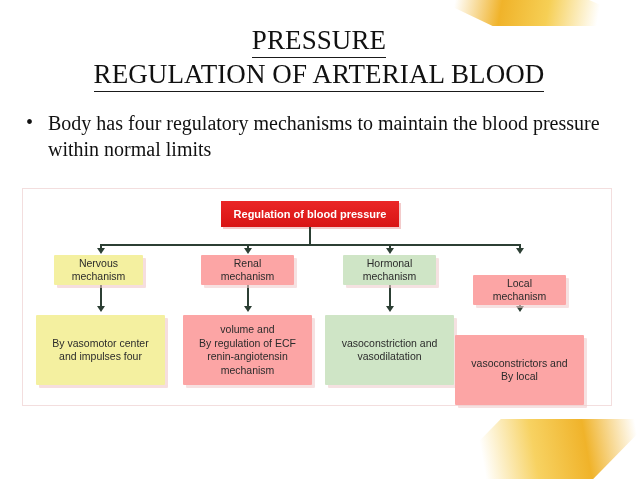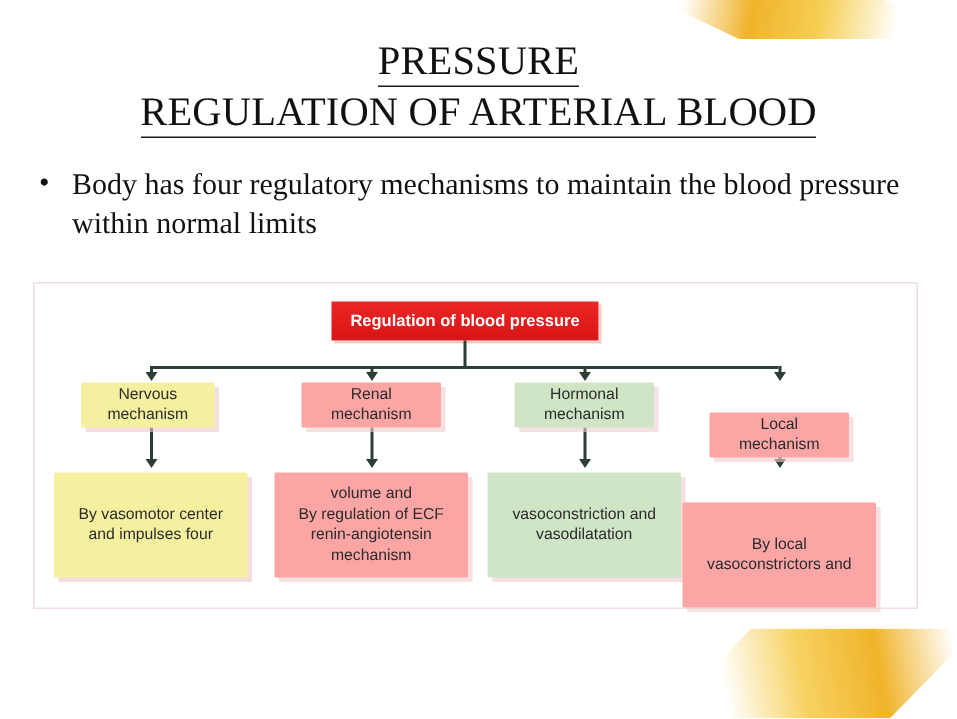--- a/index.html
+++ b/index.html
@@ -199,22 +199,22 @@
     </div>
   </div>
   <div class="node desc c-green" style="left:302px;width:129px;">
     <div>
       <div>vasoconstriction and</div>
       <div>vasodilatation</div>
     </div>
   </div>
   <div class="node desc c-orange" style="left:432px;width:129px;">
     <div>
+      <div>vasoconstrictors  and</div>
       <div>By local</div>
-      <div>vasoconstrictors  and</div>
     </div>
   </div>
 
 </div>
 
 <div class="deco deco-bottom">
   <div class="stripe s1" style="top:22px;"></div>
   <div class="stripe s2" style="top:28px;"></div>
   <div class="stripe s3" style="top:34px;"></div>
   <div class="stripe s4" style="top:41px;"></div>

